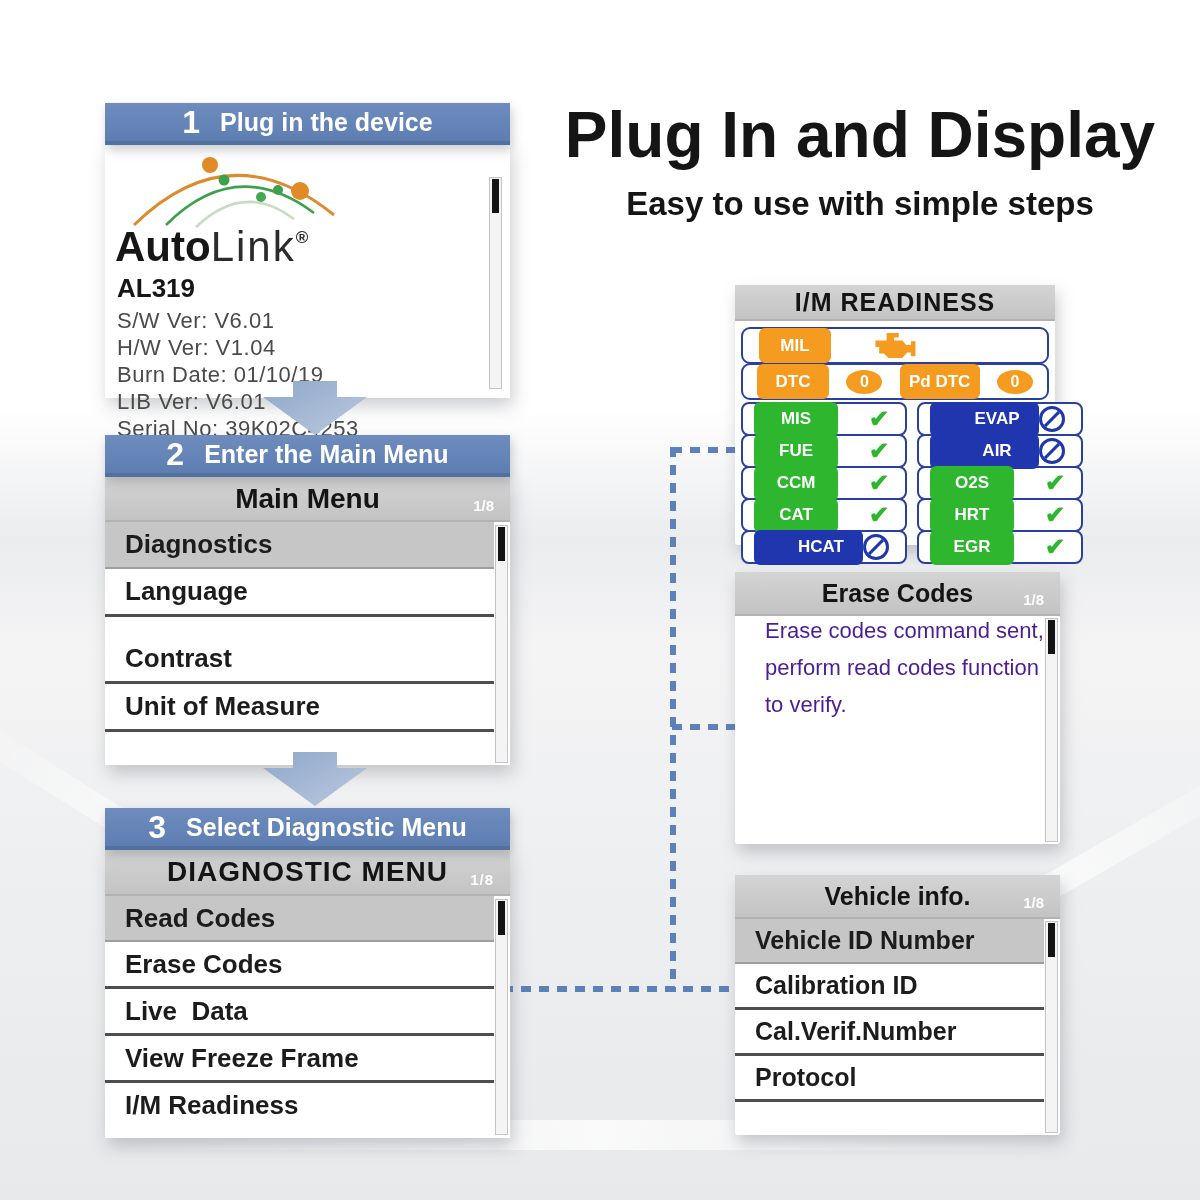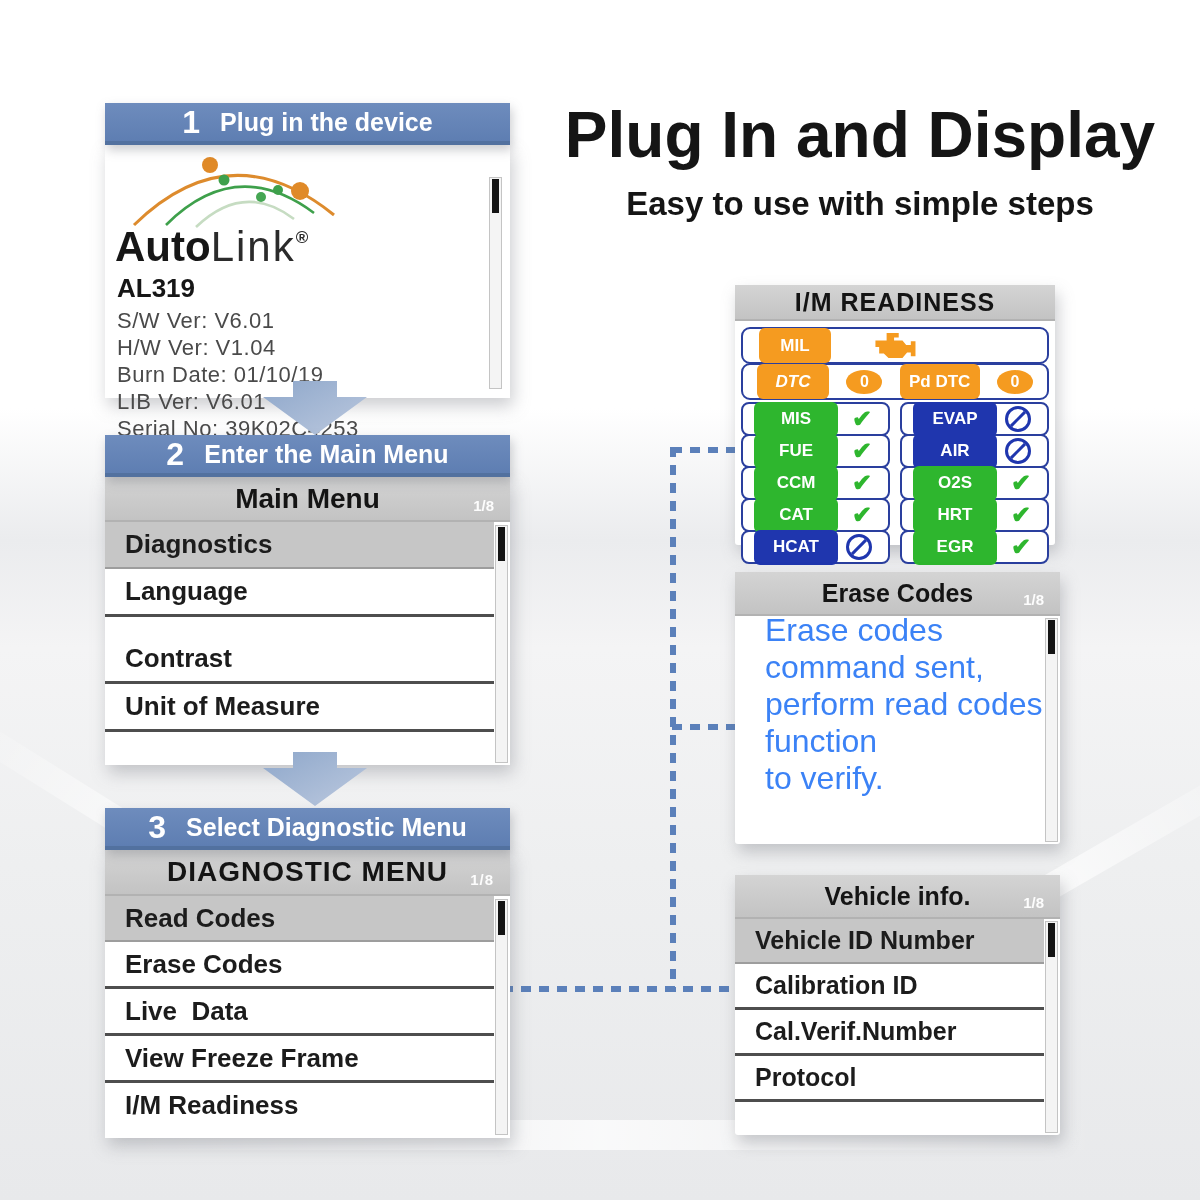--- a/index.html
+++ b/index.html
@@ -55,33 +55,33 @@
   .dash-h{position:absolute;height:6px;z-index:1;background:repeating-linear-gradient(90deg,#5b80ba 0 10px,rgba(0,0,0,0) 10px 18px);}
   .dash-v{position:absolute;width:6px;z-index:1;background:repeating-linear-gradient(180deg,#5b80ba 0 10px,rgba(0,0,0,0) 10px 18px);}
 
   
   .im-bar{height:34px;font-size:25px;letter-spacing:1px;}
   .im-box{position:relative;margin:6px 6px 0;height:33px;border:2px solid #2a3f9e;border-radius:9px;display:flex;align-items:center;background:#fff;}
   .im-box.second{margin-top:-1px;justify-content:space-between;padding:0 14px;}
   .pill{display:flex;align-items:center;justify-content:center;color:#fff;font-weight:bold;font-size:17px;border-radius:6px;height:35px;}
   .pill.orange{background:#F59B20;}
   .pill.green{background:#2EB62E;}
-  .pill.navy{background:#1F36AE;}
+  .pill.navy{background:#1F36AE;padding-left:25px;}
   .oval{width:36px;height:24px;border-radius:50%;background:#F59B20;color:#fff;font-weight:bold;font-size:16px;display:flex;align-items:center;justify-content:center;}
   .mon-cols{display:flex;gap:10px;margin:4px 6px 0;}
   .mon-col{flex:1;}
   .mon-row{height:30px;margin-top:-2px;border:2px solid #2a3f9e;border-radius:8px;background:#fff;display:flex;align-items:center;}
   .mon-row .pill{width:84px;margin-left:11px;}
   .status{margin-left:auto;margin-right:16px;display:flex;align-items:center;justify-content:center;}
   .status.pass::before{content:"✔";color:#2EB62E;font-size:24px;font-weight:bold;}
   .status.na{width:20px;height:20px;border:3px solid #1F36AE;border-radius:50%;position:relative;}
   .status.na::before{content:"";position:absolute;left:50%;top:0;bottom:0;width:3px;background:#1F36AE;transform:translateX(-50%) rotate(45deg);}
 
   
-  .erase-body{position:absolute;left:30px;top:40px;font-size:32px;line-height:37px;font-weight:500;color:#3b82f6;}
+  .erase-body{position:absolute;left:30px;top:40px;font-size:22px;line-height:37px;font-weight:500;color:#4c1d95;}
 </style>
 </head>
 <body>
 
 <div class="canvas">
 
   <div class="streak s1"></div>
   <div class="streak s2"></div>
   <div class="streak s3"></div>
 
@@ -207,21 +207,21 @@
     <div class="screen-bar im-bar">
       <span>I/M READINESS</span>
     </div>
     <div class="im-box">
       <div class="pill orange" style="width:72px;margin-left:16px;">MIL</div>
       <svg style="margin-left:42px;" width="44" height="27" viewBox="0 0 44 29">
         <path d="M13 1h13v5h-5v3h9l4 5h5v-4h5v16h-5v-4h-4l-5 6H15l-5-5H5v-7H1v-7h4V9h8z" fill="#F59B20"></path>
       </svg>
     </div>
     <div class="im-box second">
-      <div class="pill orange" style="width:72px;font-style:italic;">DTC</div>
+      <div class="pill orange" style="width:72px;">DTC</div>
       <div class="oval">0</div>
       <div class="pill orange" style="width:80px;">Pd DTC</div>
       <div class="oval">0</div>
     </div>
     <div class="mon-cols">
       <div class="mon-col">
         <div class="mon-row">
           <div class="pill green">MIS</div>
           <span class="status pass"></span>
         </div>

